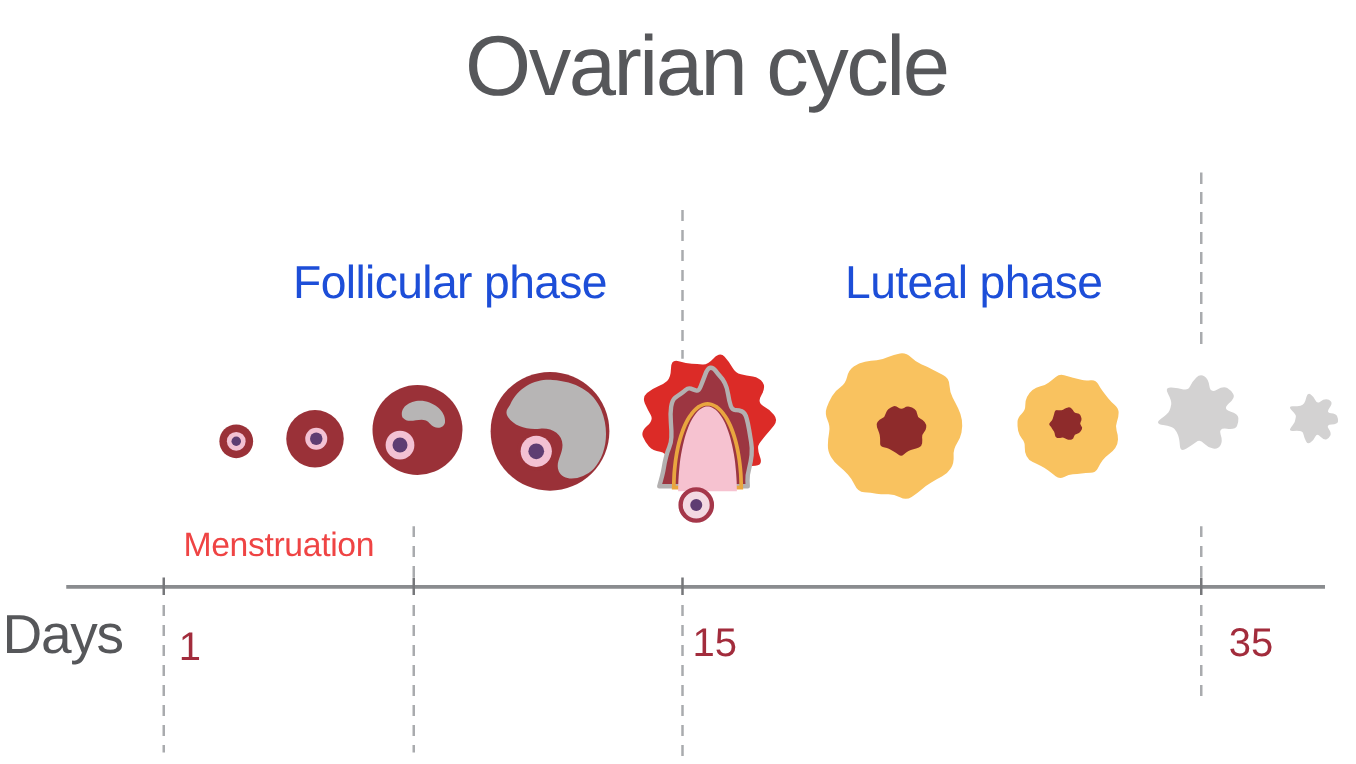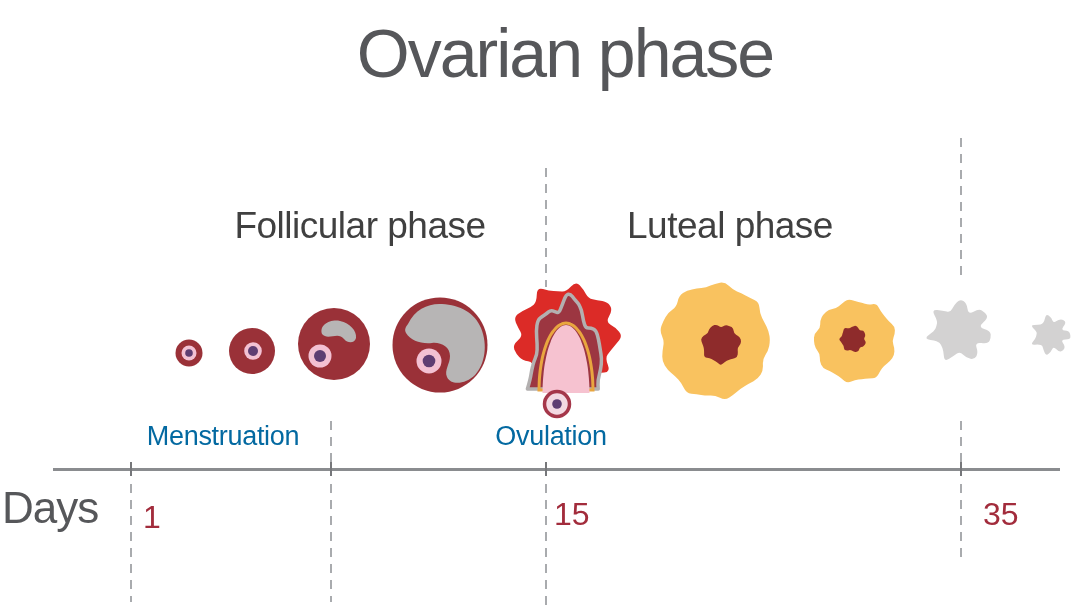--- a/index.html
+++ b/index.html
@@ -3,24 +3,24 @@
 <meta charset="utf-8">
 <style>
   html,body{margin:0;padding:0;background:#ffffff;}
   .canvas{
     position:relative;width:1085px;height:611px;background:#ffffff;
     font-family:"Liberation Sans","DejaVu Sans",sans-serif;overflow:hidden;
   }
   .abs{position:absolute;white-space:nowrap;}
   .ctr{transform:translateX(-50%);}
   .title{top:14px;left:565px;font-size:68px;letter-spacing:-2px;color:#56575a;}
-  .phase{top:205px;font-size:37px;letter-spacing:-0.5px;color:#404040;}
+  .phase{top:205px;font-size:37px;letter-spacing:-0.5px;color:#1d4ed8;}
   .phase.follicular{left:360px;}
-  .phase.luteal{left:730px;text-align:right;}
-  .event{top:421px;font-size:27px;letter-spacing:-0.3px;color:#0369a1;text-align:center;}
+  .phase.luteal{left:779px;text-align:right;}
+  .event{top:421px;font-size:27px;letter-spacing:-0.3px;color:#ef4444;text-align:center;}
   .event.menstruation{left:223px;}
   .event.ovulation{left:551px;}
   .axis-line{left:53px;top:468px;width:1007px;height:3px;background:#8a8c8f;}
   .tick{width:2px;height:14px;top:462px;background:#76777a;}
   .tick.t1{left:130px;}.tick.t2{left:330px;}.tick.t3{left:545px;}.tick.t4{left:960px;}
   .dash{
     width:2px;
     background:repeating-linear-gradient(to bottom,#a9abae 0 9px,transparent 9px 16px);
   }
   .d1{left:130px;top:484px;height:118px;}
@@ -96,27 +96,26 @@
 
     <g>
       <path id="ca1" fill="#d3d2d2" d="M 990.7 334.4 Q 990.9 337.7 989.6 340.8 Q 988.3 343.9 981.5 343.0 Q 974.7 342.2 976.5 347.5 Q 978.3 352.8 976.4 356.2 Q 974.5 359.5 970.5 358.8 Q 966.5 358.0 963.2 354.7 Q 960.0 351.3 957.0 353.5 Q 954.1 355.6 949.2 358.8 Q 944.3 362.0 943.9 356.3 Q 943.5 350.6 942.4 347.9 Q 941.3 345.1 939.6 343.1 Q 937.9 341.1 930.6 340.0 Q 923.2 339.0 928.8 335.0 Q 934.4 331.0 935.5 328.5 Q 936.6 325.9 937.0 323.3 Q 937.4 320.7 934.4 315.0 Q 931.5 309.4 937.2 310.0 Q 942.9 310.6 946.7 311.5 Q 950.6 312.4 952.2 308.8 Q 953.8 305.3 956.9 302.2 Q 960.0 299.0 963.4 301.0 Q 966.7 303.0 967.5 308.8 Q 968.3 314.7 973.5 311.7 Q 978.8 308.6 981.8 310.4 Q 984.8 312.2 986.6 315.1 Q 988.5 318.0 983.2 322.5 Q 977.9 327.1 984.2 329.1 Q 990.4 331.0 990.7 334.4 Z"></path>
     </g>
 
     <g>
       <path id="ca2" fill="#d3d2d2" d="M 1070.4 337.2 Q 1070.1 339.4 1065.4 339.5 Q 1060.6 339.6 1062.9 343.0 Q 1065.2 346.4 1064.3 348.4 Q 1063.3 350.4 1061.3 351.3 Q 1059.3 352.2 1056.4 349.3 Q 1053.6 346.4 1052.3 349.1 Q 1051.0 351.9 1048.6 353.8 Q 1046.3 355.8 1044.9 353.2 Q 1043.5 350.5 1043.0 348.1 Q 1042.6 345.6 1040.9 345.0 Q 1039.3 344.4 1034.8 344.7 Q 1030.3 345.0 1032.9 341.7 Q 1035.6 338.5 1036.0 336.8 Q 1036.4 335.0 1036.7 333.4 Q 1037.0 331.8 1033.5 328.4 Q 1030.1 324.9 1034.3 325.0 Q 1038.4 325.0 1040.4 324.6 Q 1042.3 324.1 1043.3 322.6 Q 1044.3 321.1 1045.2 317.4 Q 1046.2 313.8 1048.6 315.5 Q 1051.0 317.2 1052.3 320.2 Q 1053.7 323.2 1056.1 321.3 Q 1058.5 319.4 1061.0 319.4 Q 1063.4 319.4 1064.8 321.2 Q 1066.2 322.9 1063.4 326.6 Q 1060.7 330.3 1064.8 330.6 Q 1068.8 330.9 1069.7 333.0 Q 1070.6 335.0 1070.4 337.2 Z"></path>
     </g>
   </svg>
 
-  <div class="abs ctr title">Ovarian phase</div>
+  <div class="abs ctr title">Ovarian cycle</div>
 
   <div class="abs ctr phase follicular">Follicular phase</div>
   <div class="abs ctr phase luteal">Luteal phase</div>
 
   <div class="abs ctr event menstruation">Menstruation</div>
-  <div class="abs ctr event ovulation">Ovulation</div>
 
   <div class="abs axis-line"></div>
   <div class="abs tick t1"></div>
   <div class="abs tick t2"></div>
   <div class="abs tick t3"></div>
   <div class="abs tick t4"></div>
 
   <div class="abs dash d1"></div>
   <div class="abs dash d2a"></div>
   <div class="abs dash d2b"></div>

